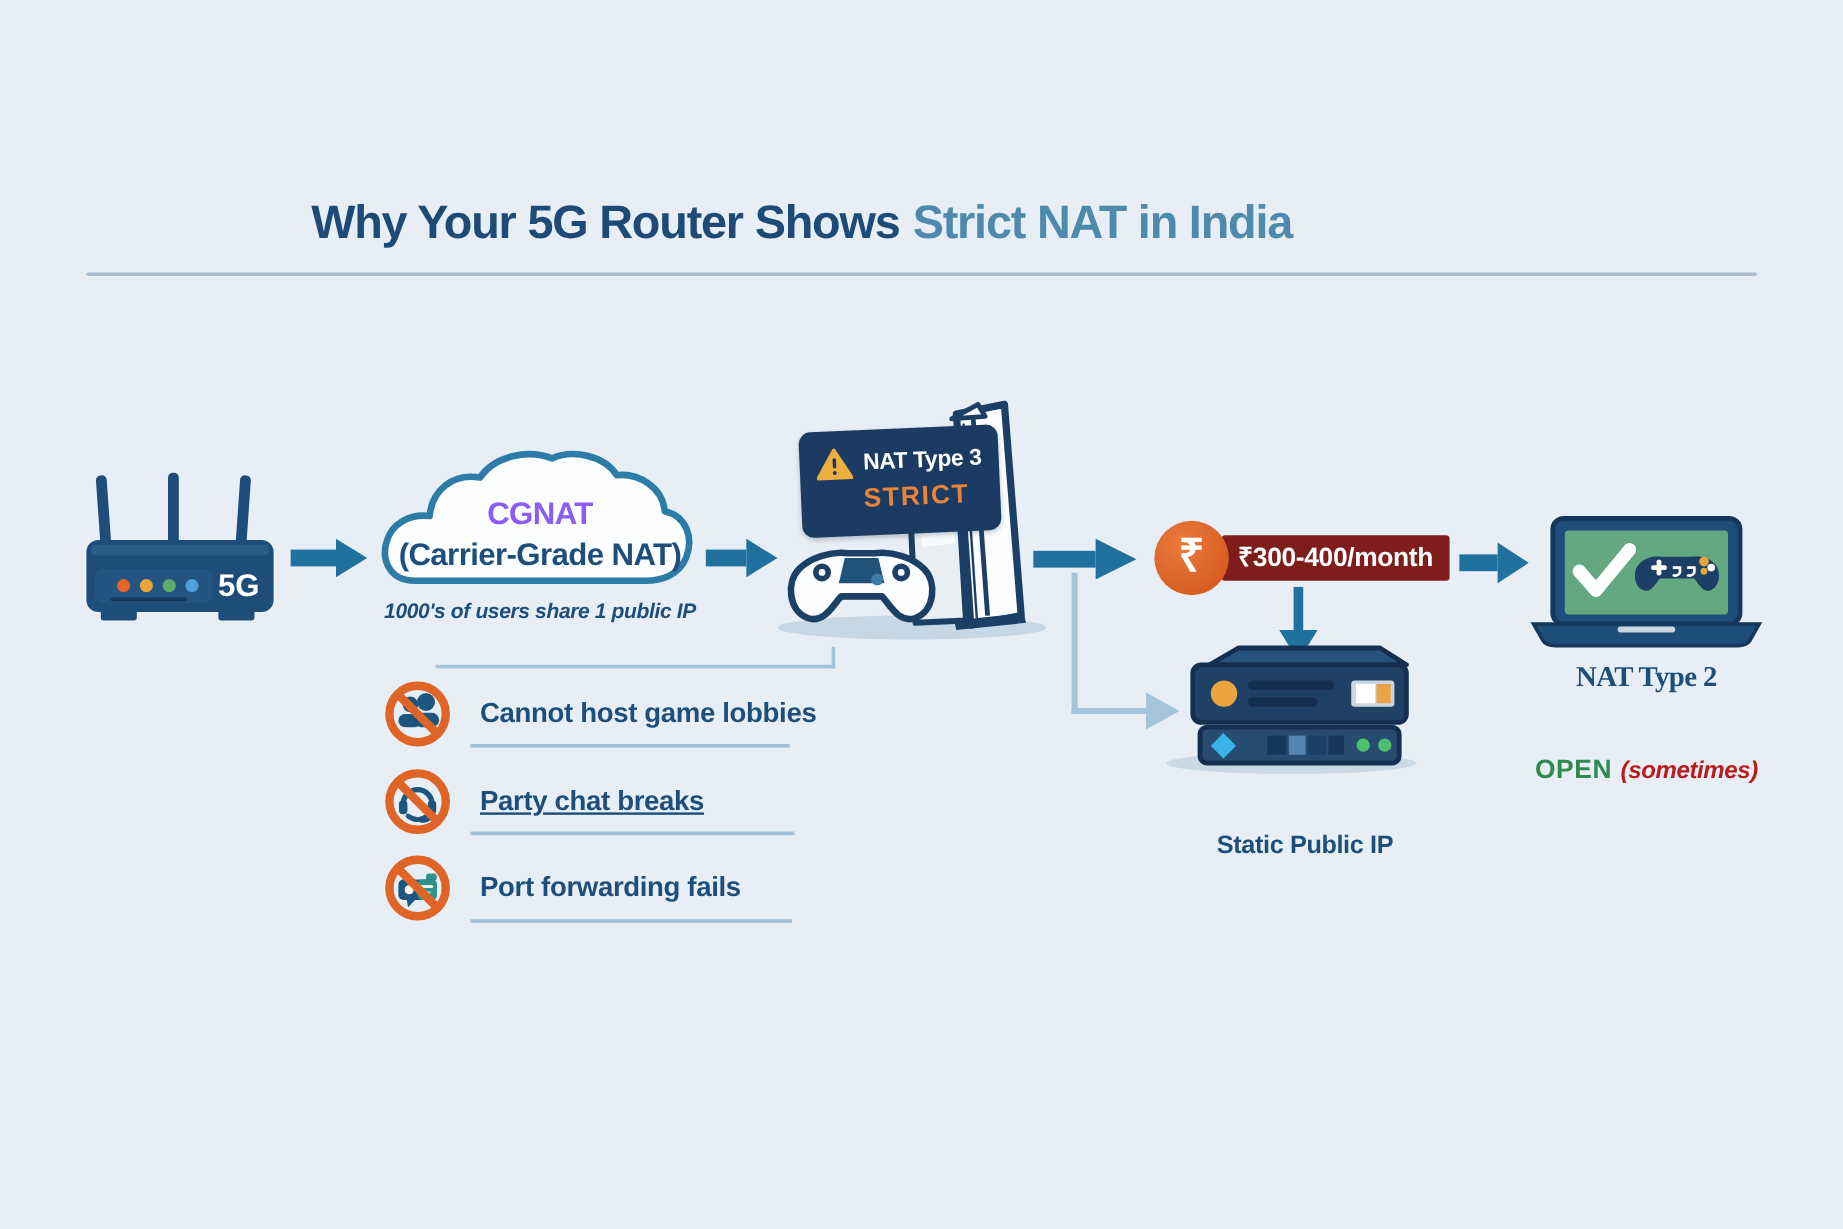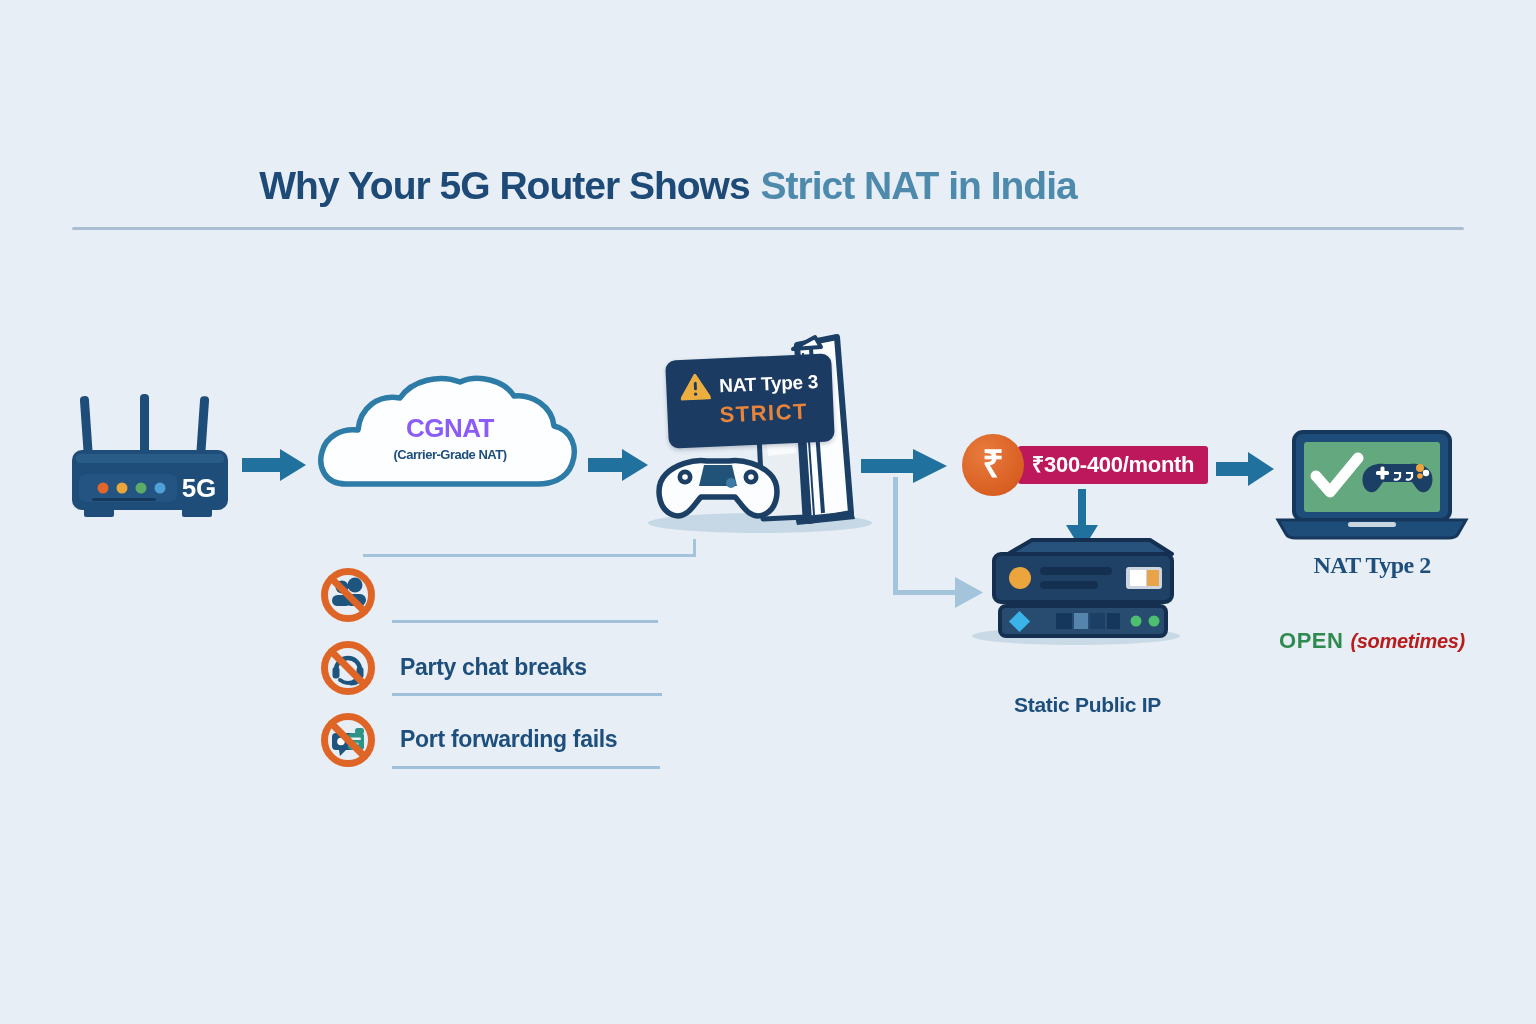--- a/index.html
+++ b/index.html
@@ -12,31 +12,31 @@
   
   .title{left:0;top:164px;width:1336px;text-align:center;font-weight:bold;
          font-size:39px;letter-spacing:-1px;white-space:nowrap;}
   .title .t1{color:#1d4a77;margin-right:11px;}
   .title .t2{color:#4e8aac;}
   .divider{left:72px;top:227px;width:1392px;height:3px;background:#a9bed3;border-radius:2px;}
   
   .cloud-name{left:316px;top:413px;width:268px;text-align:center;font-weight:bold;
               font-size:26px;color:#8b5cf6;letter-spacing:-0.5px;}
   .cloud-sub{left:316px;top:447px;width:268px;text-align:center;font-weight:bold;
-             font-size:13px;color:#1d4e7c;letter-spacing:-0.5px;}
+             font-size:26px;color:#1d4e7c;letter-spacing:-0.5px;}
   .cloud-cap{left:300px;top:499px;width:300px;text-align:center;font-weight:bold;font-style:italic;
              font-size:17.5px;color:#1d4e7c;letter-spacing:-0.3px;}
   
   .sign{left:667px;top:357px;width:166px;height:88px;background:#1b3b63;border-radius:10px;
         transform:rotate(-2.5deg);box-shadow:0 2px 4px rgba(20,40,70,.25);z-index:4;}
   .sign-row{display:flex;align-items:center;margin:14px 0 0 14px;}
   .sign-title{color:#ffffff;font-weight:bold;font-size:19px;margin-left:9px;letter-spacing:-0.3px;}
   .sign-status{color:#e8833a;font-weight:bold;font-size:22px;letter-spacing:1.5px;margin:3px 0 0 52px;}
   
-  .badge{left:1018px;top:446px;width:190px;height:38px;background:#be185d;border-radius:3px;
+  .badge{left:1018px;top:446px;width:190px;height:38px;background:#7f1d1d;border-radius:3px;
          color:#ffffff;font-weight:bold;font-size:22px;text-align:center;line-height:38px;
          letter-spacing:-0.3px;z-index:2;}
   .coin{left:962px;top:434px;width:62px;height:62px;border-radius:50%;z-index:3;
         background:radial-gradient(circle at 36% 32%, #e87a3d, #d95f22 70%, #c9541c);
         color:#ffffff;font-weight:bold;font-size:38px;text-align:center;line-height:60px;}
   
   .server-label{left:985px;top:646px;width:205px;text-align:center;font-weight:bold;
                 font-size:21px;color:#1d4e7c;letter-spacing:-0.3px;margin-top:47px;}
   .result-title{left:1282px;top:552px;width:180px;text-align:center;font-weight:bold;
                 font-size:24px;color:#1d4e7c;letter-spacing:-0.5px;font-family:Liberation Serif, serif;}
@@ -85,20 +85,21 @@
     <polygon points="38,0 64,16 38,32" fill="#20719e"></polygon>
   </svg>
 
   <svg class="abs" style="left:316px;top:372px;" width="268" height="118" viewBox="0 0 268 118">
     <path d="M 30,112 C 8,112 2,94 6,80 C 10,64 26,56 42,58 C 44,36 62,22 84,26
              C 96,8 124,2 144,10 C 162,2 188,8 198,24 C 216,22 236,34 238,54
              C 256,58 262,76 256,92 C 250,108 234,112 222,112 Z" fill="#fdfeff" stroke="#2d7ba7" stroke-width="5.5" stroke-linejoin="round"></path>
   </svg>
   <div class="abs cloud-name">CGNAT</div>
   <div class="abs cloud-sub">(Carrier-Grade NAT)</div>
+  <div class="abs cloud-cap">1000's of users share 1 public IP</div>
 
   <svg class="abs" style="left:588px;top:449px;" width="60" height="32" viewBox="0 0 60 32">
     <rect x="0" y="9" width="34" height="14" fill="#20719e"></rect>
     <polygon points="34,0 60,16 34,32" fill="#20719e"></polygon>
   </svg>
 
   <svg class="abs" style="left:645px;top:333px;" width="230" height="205" viewBox="0 0 230 205">
     <ellipse cx="115" cy="190" rx="112" ry="10" fill="#c6d7e5"></ellipse>
 
     <path d="M 152,12 L 192,4 L 206,180 L 164,188 Z" fill="#fbfdfe" stroke="#1c3f66" stroke-width="6" stroke-linejoin="round"></path>
@@ -208,32 +209,33 @@
   <div class="abs line" style="left:693px;top:539px;width:3px;height:18px;"></div>
 
   <svg class="abs" style="left:319px;top:566px;" width="58" height="58" viewBox="0 0 58 58">
     <circle cx="23" cy="21" r="6.5" fill="#1e557e"></circle>
     <circle cx="36" cy="19" r="7.5" fill="#1e557e"></circle>
     <rect x="13" y="29" width="19" height="11" rx="5.5" fill="#1e557e"></rect>
     <rect x="26" y="28" width="21" height="12" rx="6" fill="#1e557e"></rect>
     <circle cx="29" cy="29" r="23.5" stroke="#df6527" stroke-width="7" fill="none"></circle>
     <line x1="12.5" y1="12.5" x2="45.5" y2="45.5" stroke="#df6527" stroke-width="7" stroke-linecap="round"></line>
   </svg>
+  <div class="abs prob-label" style="left:400px;top:581px;">Cannot host game lobbies</div>
   <div class="abs underline" style="left:392px;top:620px;width:266px;"></div>
 
   <svg class="abs" style="left:319px;top:639px;" width="58" height="58" viewBox="0 0 58 58">
     <path d="M 17,31 a 12 12 0 0 1 24 0" stroke="#1e557e" stroke-width="4.5" fill="none"></path>
     <rect x="13.5" y="28" width="7" height="11.5" rx="3" fill="#1e557e"></rect>
     <rect x="37.5" y="28" width="7" height="11.5" rx="3" fill="#1e557e"></rect>
     <path d="M 21,41 q 8 6 16 0" stroke="#1e557e" stroke-width="4" fill="none" stroke-linecap="round"></path>
     <path d="M 41,38 q 0 7 -9 7" stroke="#1e557e" stroke-width="3.2" fill="none" stroke-linecap="round"></path>
     <circle cx="29" cy="29" r="23.5" stroke="#df6527" stroke-width="7" fill="none"></circle>
     <line x1="12.5" y1="12.5" x2="45.5" y2="45.5" stroke="#df6527" stroke-width="7" stroke-linecap="round"></line>
   </svg>
-  <div class="abs prob-label" style="left:400px;top:654px;">Party chat breaks</div>
+  <div class="abs prob-label" style="left:400px;top:654px;text-decoration:underline;">Party chat breaks</div>
   <div class="abs underline" style="left:392px;top:693px;width:270px;"></div>
 
   <svg class="abs" style="left:319px;top:711px;" width="58" height="58" viewBox="0 0 58 58">
     <rect x="36" y="17" width="9" height="6" rx="2.5" fill="#2f9488"></rect>
     <rect x="13" y="22" width="32" height="17" rx="4" fill="#1e557e"></rect>
     <rect x="29" y="22" width="16" height="17" rx="4" fill="#2f9488"></rect>
     <circle cx="22" cy="30.5" r="3.8" fill="#ffffff"></circle>
     <rect x="31" y="26.5" width="11" height="2.6" rx="1.3" fill="#e8f4ef"></rect>
     <rect x="31" y="31.5" width="9" height="2.6" rx="1.3" fill="#7ad0b8"></rect>
     <polygon points="20,39 27,39 21,45" fill="#1e557e"></polygon>

